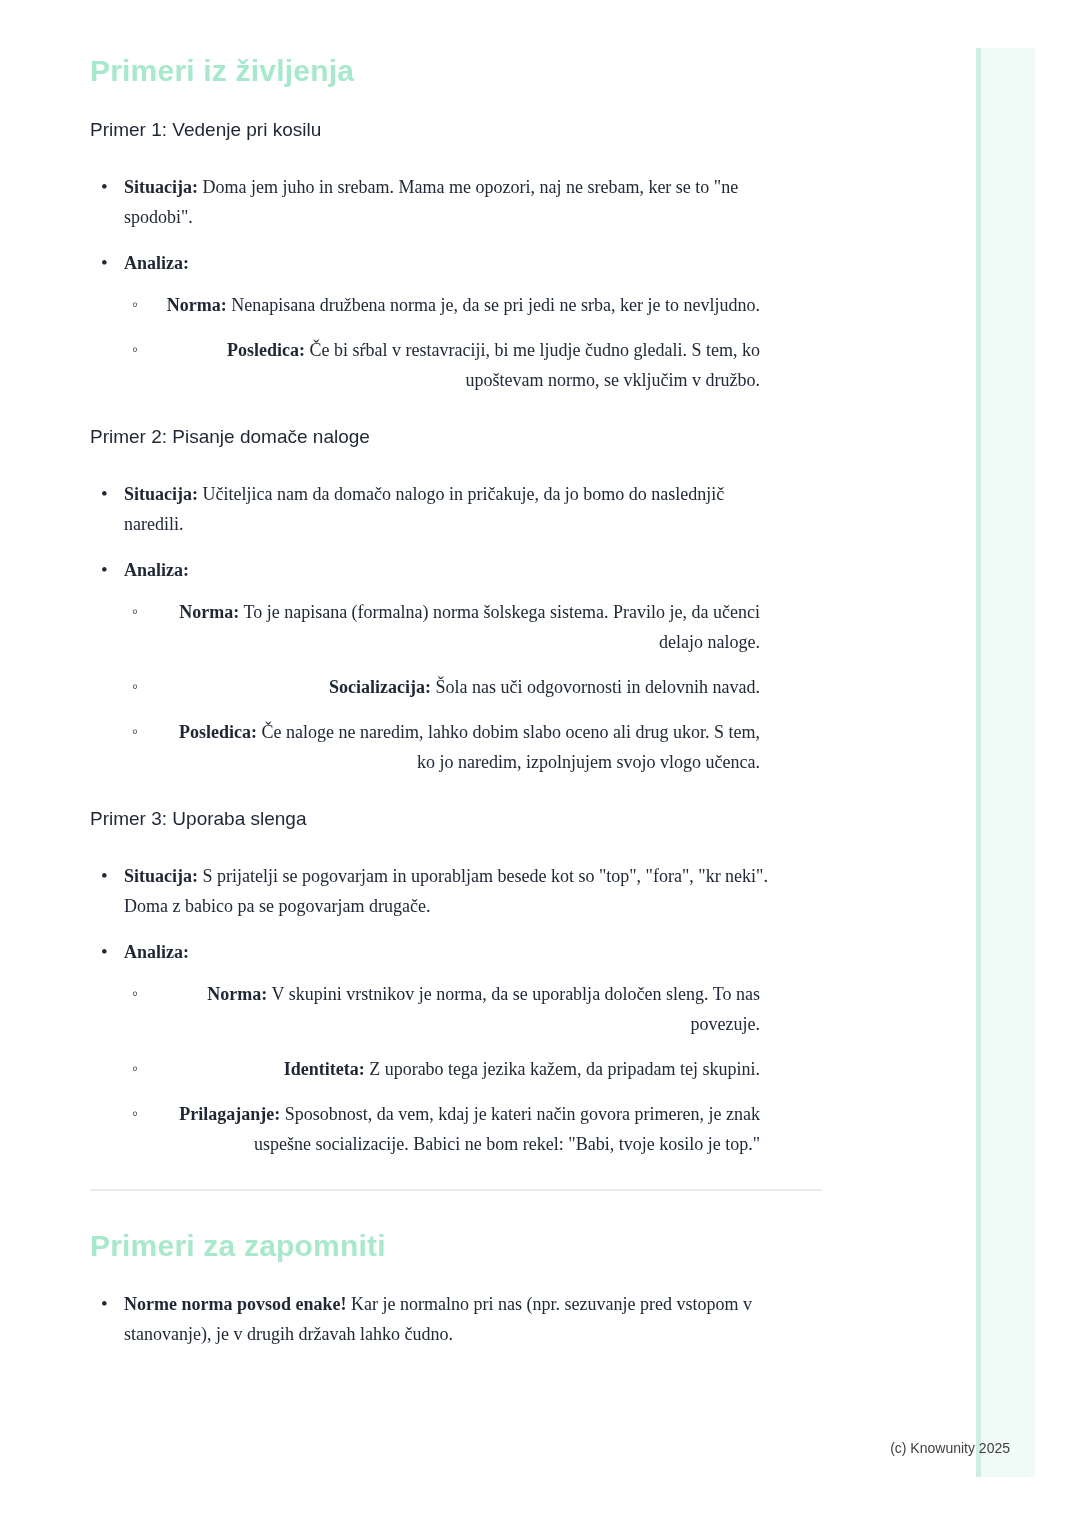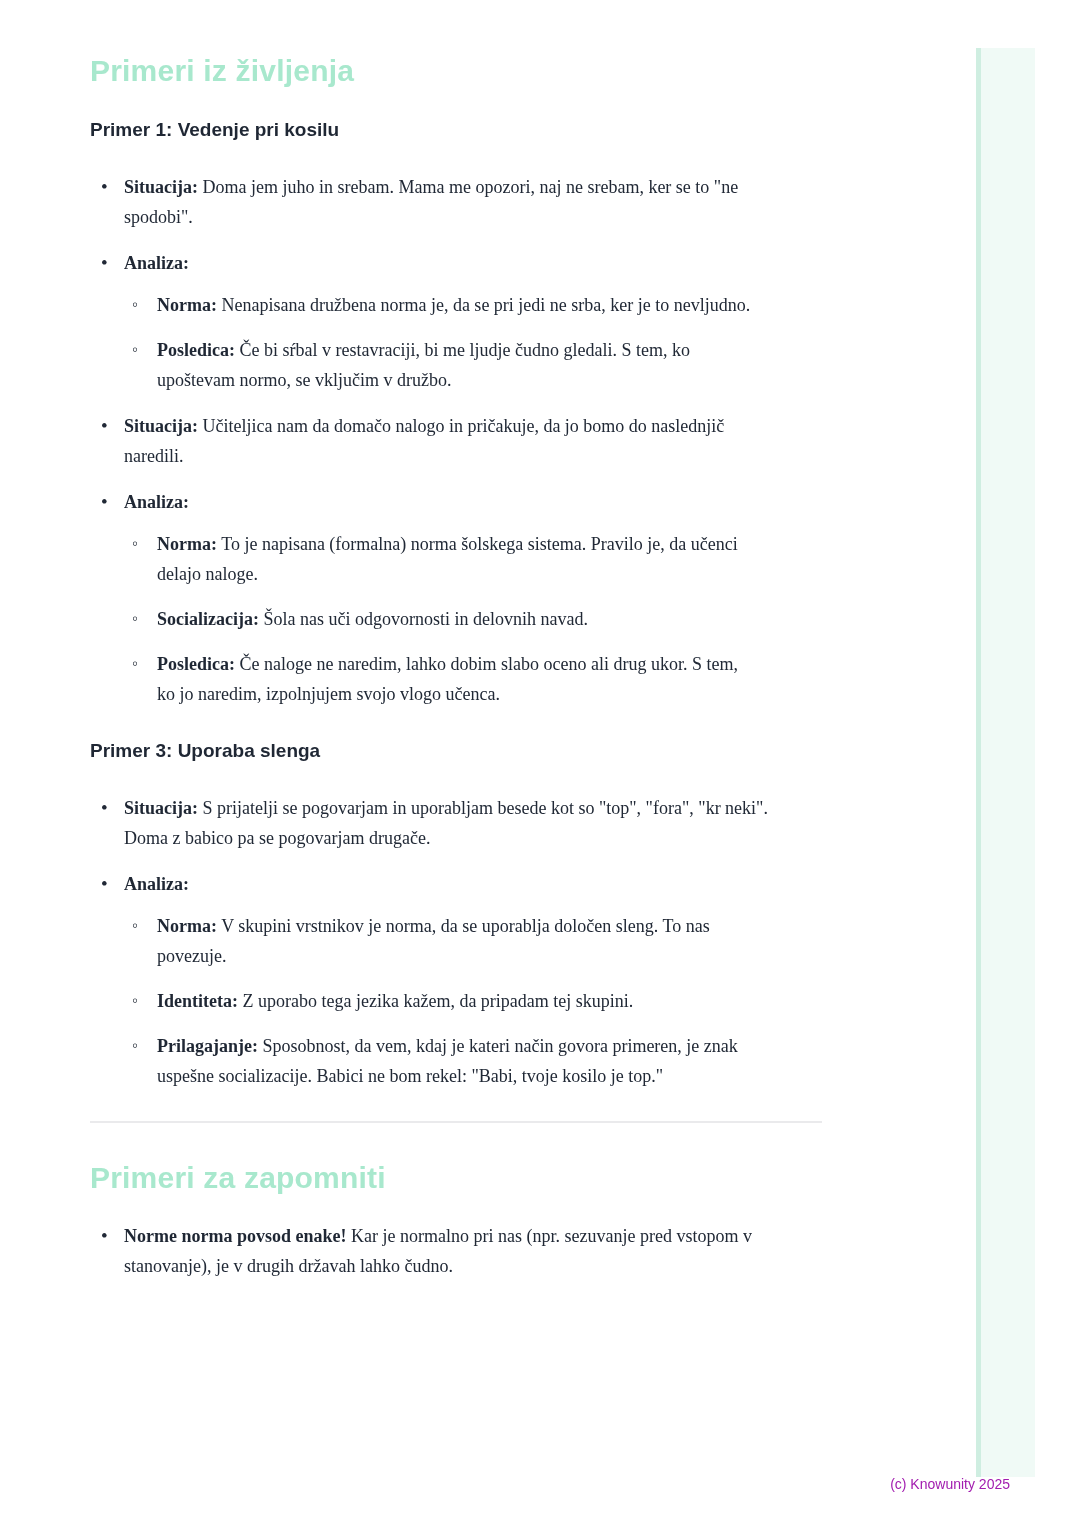--- a/index.html
+++ b/index.html
@@ -34,21 +34,21 @@
     font-weight: bold;
     color: #a8e8cd;
     letter-spacing: 0.2px;
     margin: 0 0 26px 0;
   }
   h1.second { margin-top: 38px; margin-bottom: 26px; }
 
   h3.section-title {
     font-size: 19px;
     line-height: 24px;
-    font-weight: bold;
+    font-weight: normal;
     color: #1f2734;
     margin: 30px 0 30px 0;
   }
   h3.section-title.first { margin-top: 30px; }
 
   ul.l1 { list-style: none; margin: 0; padding: 0; font-family: Liberation Serif, serif; }
   ul.l1 > li {
     position: relative;
     padding-left: 34px;
     padding-right: 50px;
@@ -66,20 +66,21 @@
   }
 
   ul.l2 { list-style: none; margin: 12px 0 0 0; padding: 0; }
   ul.l2 > li {
     position: relative;
     padding-left: 33px;
     padding-right: 22px;
     font-size: 18px;
     line-height: 30px;
     margin: 0 0 15px 0;
+    text-align: right;
   }
   ul.l2 > li:last-child { margin-bottom: 0; }
   ul.l2 > li::before {
     content: "\25E6";
     position: absolute;
     left: 8px; top: 0;
     line-height: 30px;
     color: #212936;
     font-size: 17px;
   }
@@ -91,23 +92,22 @@
     border-top: 2px solid #eaeaec;
     width: 732px;
     margin: 30px 0 0 0;
   }
 
   .footer {
     position: absolute;
     top: 1440px;
     right: 70px;
     font-size: 14px;
-    color: #a21caf;
+    color: #404040;
     z-index: 2;
-    margin-top: 36px;
   }
 </style>
 </head>
 <body>
 
 <div class="page">
 
   <div class="accent-bar"></div>
 
   <div class="content">
@@ -128,20 +128,21 @@
             <span>Nenapisana družbena norma je, da se pri jedi ne srba, ker je to nevljudno.</span>
           </li>
           <li>
             <span class="bold">Posledica:</span>
             <span>Če bi sŕbal v restavraciji, bi me ljudje čudno gledali. S tem, ko upoštevam normo, se vključim v družbo.</span>
           </li>
         </ul>
       </li>
     </ul>
 
+    <h3 class="section-title">Primer 2: Pisanje domače naloge</h3>
     <ul class="l1">
       <li>
         <span class="bold">Situacija:</span>
         <span>Učiteljica nam da domačo nalogo in pričakuje, da jo bomo do naslednjič naredili.</span>
       </li>
       <li>
         <span class="bold">Analiza:</span>
         <ul class="l2">
           <li>
             <span class="bold">Norma:</span>

